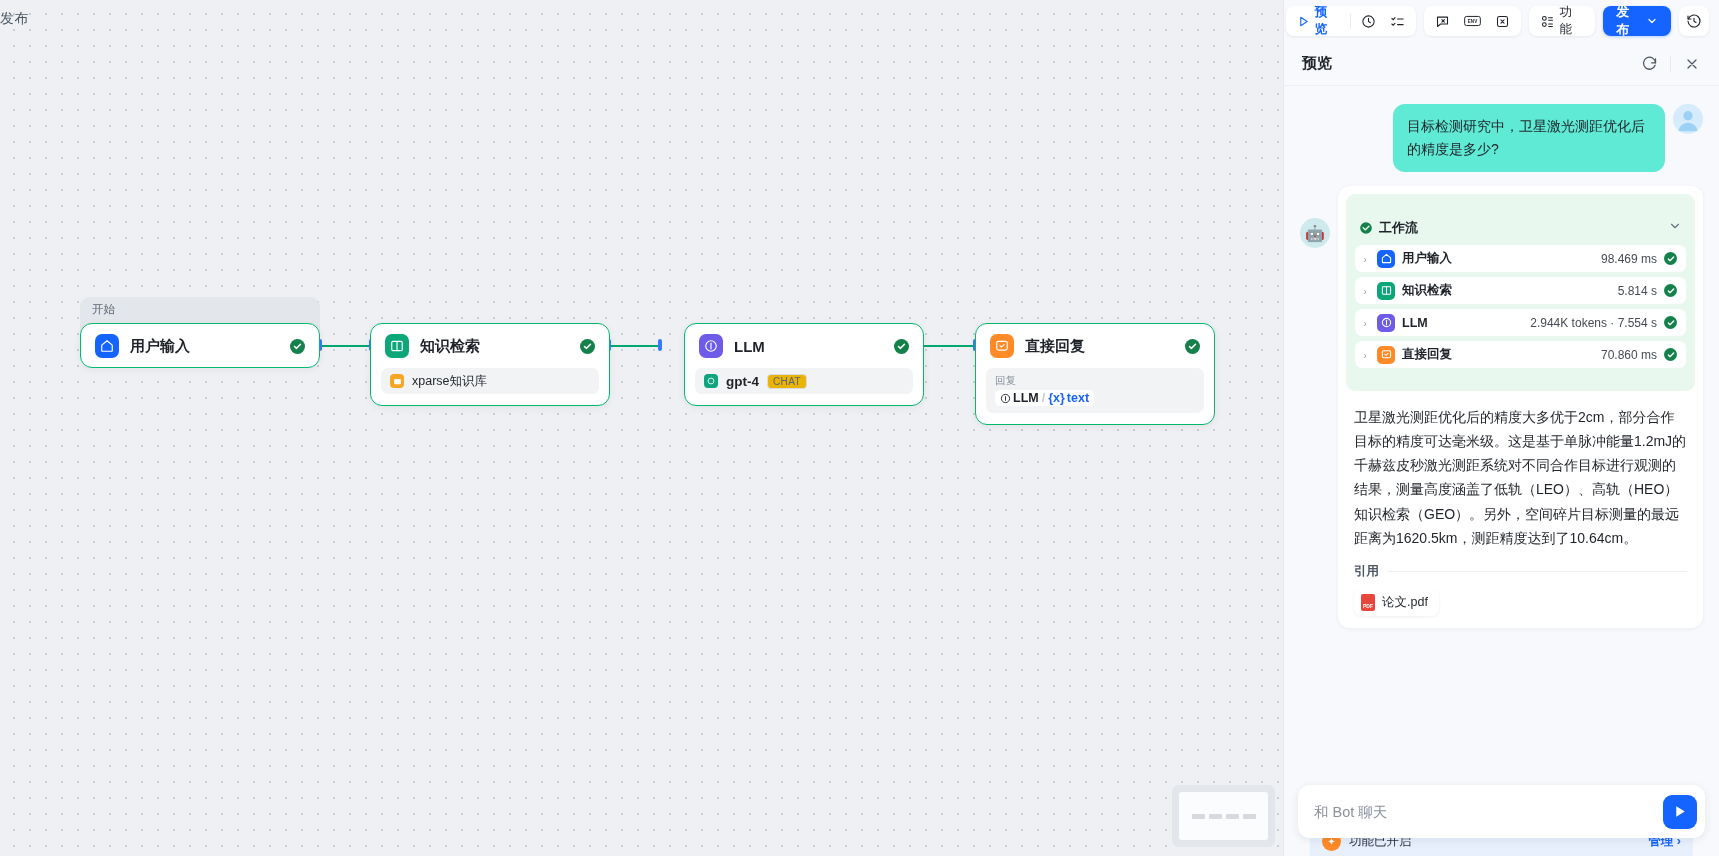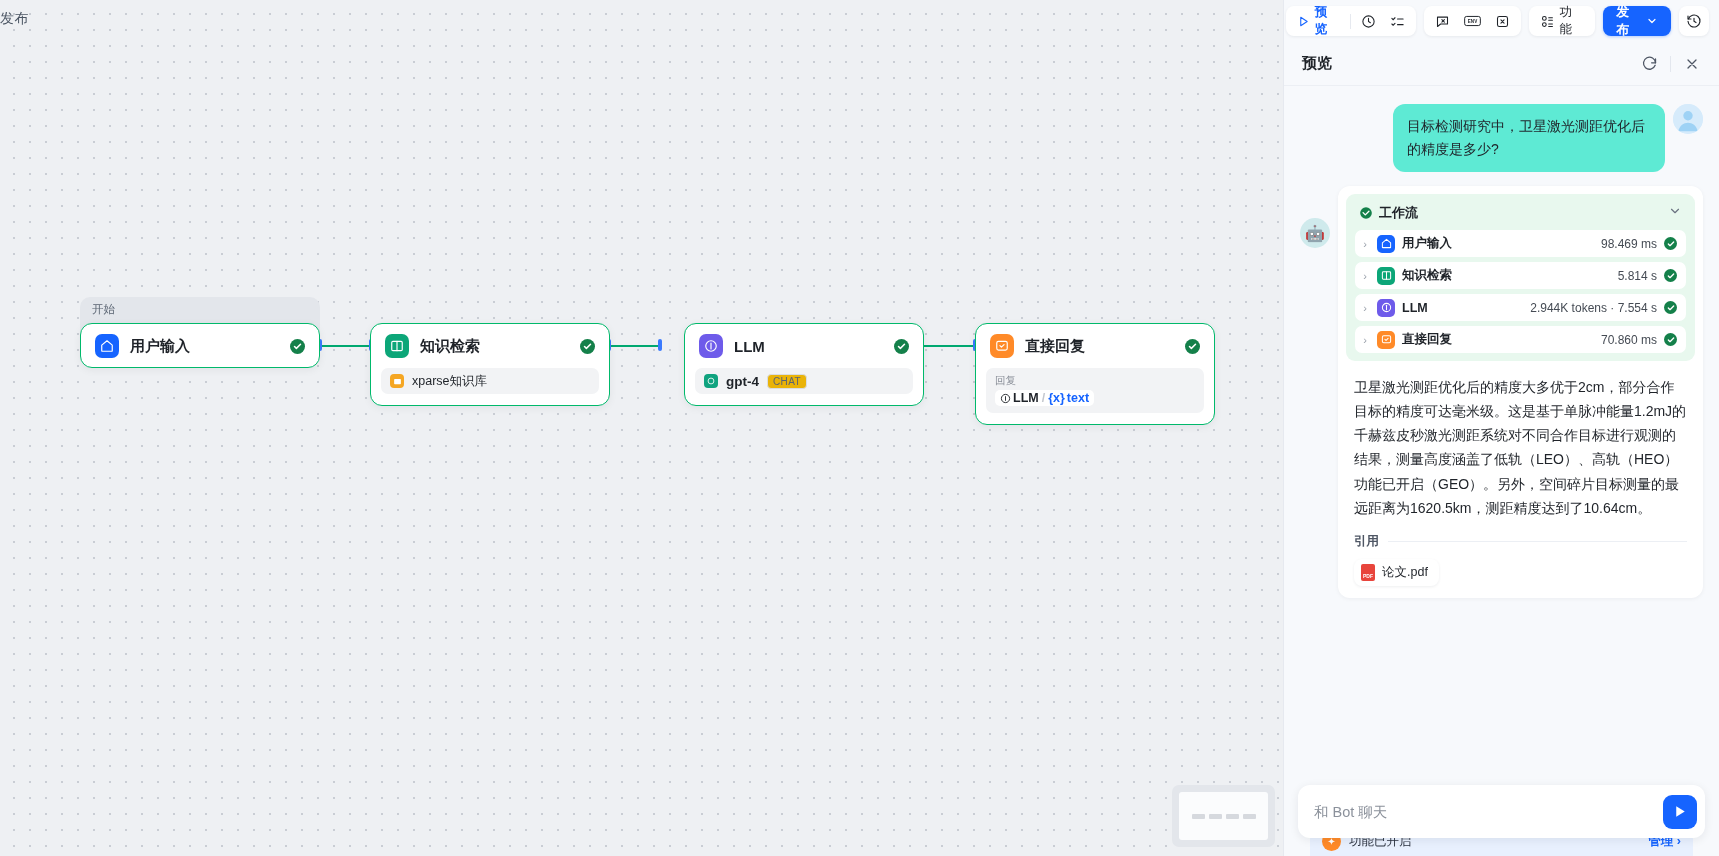--- a/index.html
+++ b/index.html
@@ -168,21 +168,21 @@
     width: 30px; height: 30px; border-radius: 50%;
     background: #cfeaec; flex: 0 0 auto; margin-top: 32px;
     display: flex; align-items: center; justify-content: center;
     font-size: 16px;
   }
   .bot-card {
     flex: 1; background: #fff; border-radius: 12px;
     padding: 8px 8px 12px 8px;
     box-shadow: 0 1px 4px rgba(16,24,40,.05);
   }
-  .wf-box { background: #e8f8ee; border-radius: 9px; padding: 8px 9px; }
+  .wf-box { background: #e8f8ee; border-radius: 9px; padding: 23px 9px; }
   .wf-head {
     display: flex; align-items: center; gap: 6px;
     padding: 2px 4px 8px 4px;
   }
   .wf-head-title { font-size: 13px; font-weight: 700; color: #1f2329; }
   .wf-chev { margin-left: auto; color: #6b7280; }
   .wf-row {
     display: flex; align-items: center; gap: 7px;
     background: #fff; border-radius: 7px;
     height: 27px; padding: 0 9px 0 5px;
@@ -577,21 +577,21 @@
               <span class="wf-name">直接回复</span>
               <span class="wf-meta">70.860 ms</span>
               <span class="wf-ok">
                 <svg viewBox="0 0 24 24" fill="none" stroke="#fff" stroke-width="4" stroke-linecap="round" stroke-linejoin="round">
                     <path d="M20 6 9 17l-5-5"></path>
                   </svg>
               </span>
             </div>
           </div>
 
-          <div class="answer">卫星激光测距优化后的精度大多优于2cm，部分合作目标的精度可达毫米级。这是基于单脉冲能量1.2mJ的千赫兹皮秒激光测距系统对不同合作目标进行观测的结果，测量高度涵盖了低轨（LEO）、高轨（HEO）功能已开启（GEO）。另外，空间碎片目标测量的最远距离为1620.5km，测距精度达到了10.64cm。</div>
+          <div class="answer">卫星激光测距优化后的精度大多优于2cm，部分合作目标的精度可达毫米级。这是基于单脉冲能量1.2mJ的千赫兹皮秒激光测距系统对不同合作目标进行观测的结果，测量高度涵盖了低轨（LEO）、高轨（HEO）知识检索（GEO）。另外，空间碎片目标测量的最远距离为1620.5km，测距精度达到了10.64cm。</div>
 
           <div class="cite-head">
             <span class="cite-label">引用</span>
             <span class="cite-line"></span>
           </div>
 
           <div class="cite-item">
             <span class="pdf-ico">PDF</span>
             <span>论文.pdf</span>
           </div>

